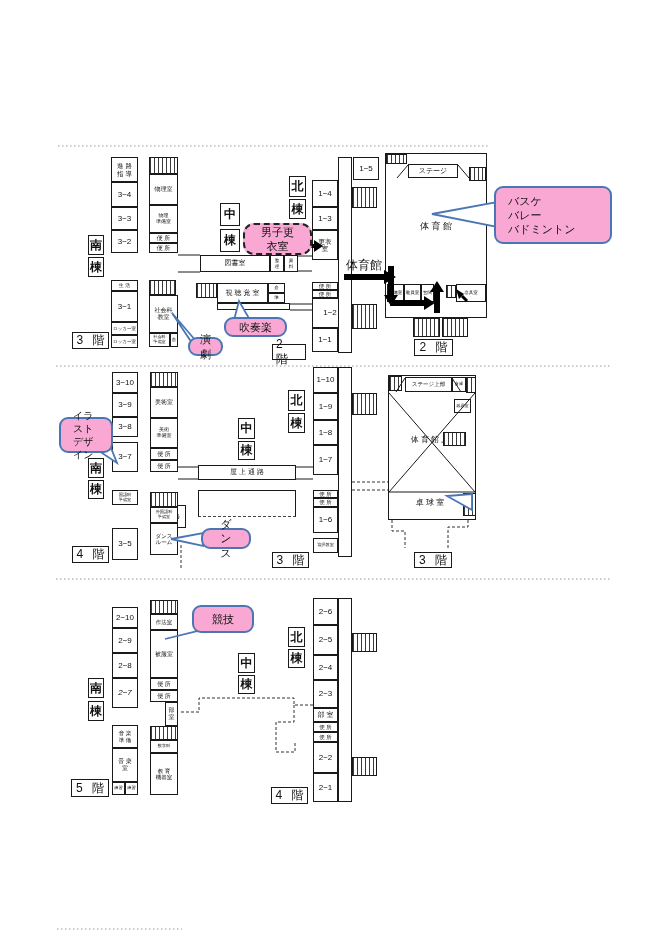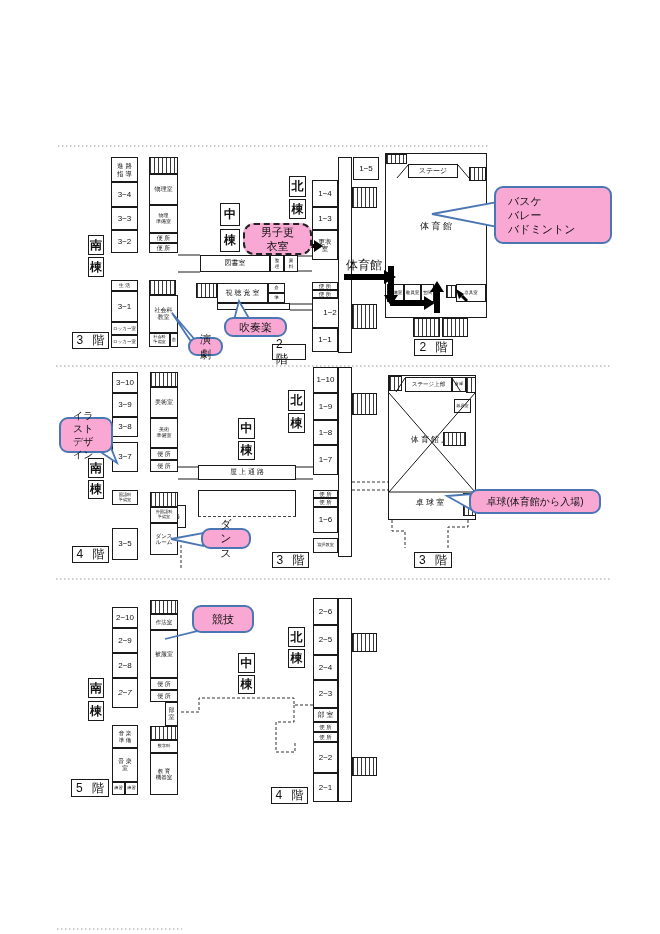--- a/index.html
+++ b/index.html
@@ -209,21 +209,20 @@
     <div class="stairs" style="left: 466px; top: 377px; width: 10px; height: 16px;"></div>
     <div class="room" style="left: 454px; top: 399px; width: 17px; height: 14px; font-size: 4.2px;">器具室</div>
     <div class="label" style="left: 400px; top: 433px; width: 60px; height: 15px; font-size: 8px;">体 育 館 上</div>
     <div class="stairs" style="left: 443px; top: 432px; width: 23px; height: 14px;"></div>
     <div class="label" style="left: 396px; top: 495px; width: 68px; height: 16px; font-size: 8px;">卓 球 室</div>
     <div class="stairs" style="left: 463px; top: 493px; width: 13px; height: 23px;"></div>
     <div class="flabel" style="left: 414px; top: 552px; width: 38px; height: 16px;">3 階</div>
     <div class="callout left" style="left: 59px; top: 417px; width: 54px; height: 36px; font-size: 10px;">イラスト
 デザイン</div>
     <div class="callout" style="left: 201px; top: 528px; width: 50px; height: 21px; font-size: 11px;">ダンス</div>
-    <div class="callout" style="left: 469px; top: 489px; width: 132px; height: 25px; font-size: 10px;">卓球(体育館から入場)</div>
     <div class="bchar" style="left: 88px; top: 678px; width: 16px; height: 20px;">南</div>
     <div class="bchar" style="left: 88px; top: 701px; width: 16px; height: 20px;">棟</div>
     <div class="flabel" style="left: 71px; top: 779px; width: 38px; height: 18px;">5 階</div>
     <div class="room" style="left: 112px; top: 607px; width: 26px; height: 21px;">2−10</div>
     <div class="room" style="left: 112px; top: 628px; width: 26px; height: 25px;">2−9</div>
     <div class="room" style="left: 112px; top: 653px; width: 26px; height: 25px;">2−8</div>
     <div class="room" style="left: 112px; top: 678px; width: 26px; height: 30px; font-style: italic;">2−7</div>
     <div class="room" style="left: 112px; top: 725px; width: 26px; height: 23px; font-size: 5.5px;">音 楽
 準 備</div>
     <div class="room" style="left: 112px; top: 748px; width: 26px; height: 34px; font-size: 6px;">音 楽

